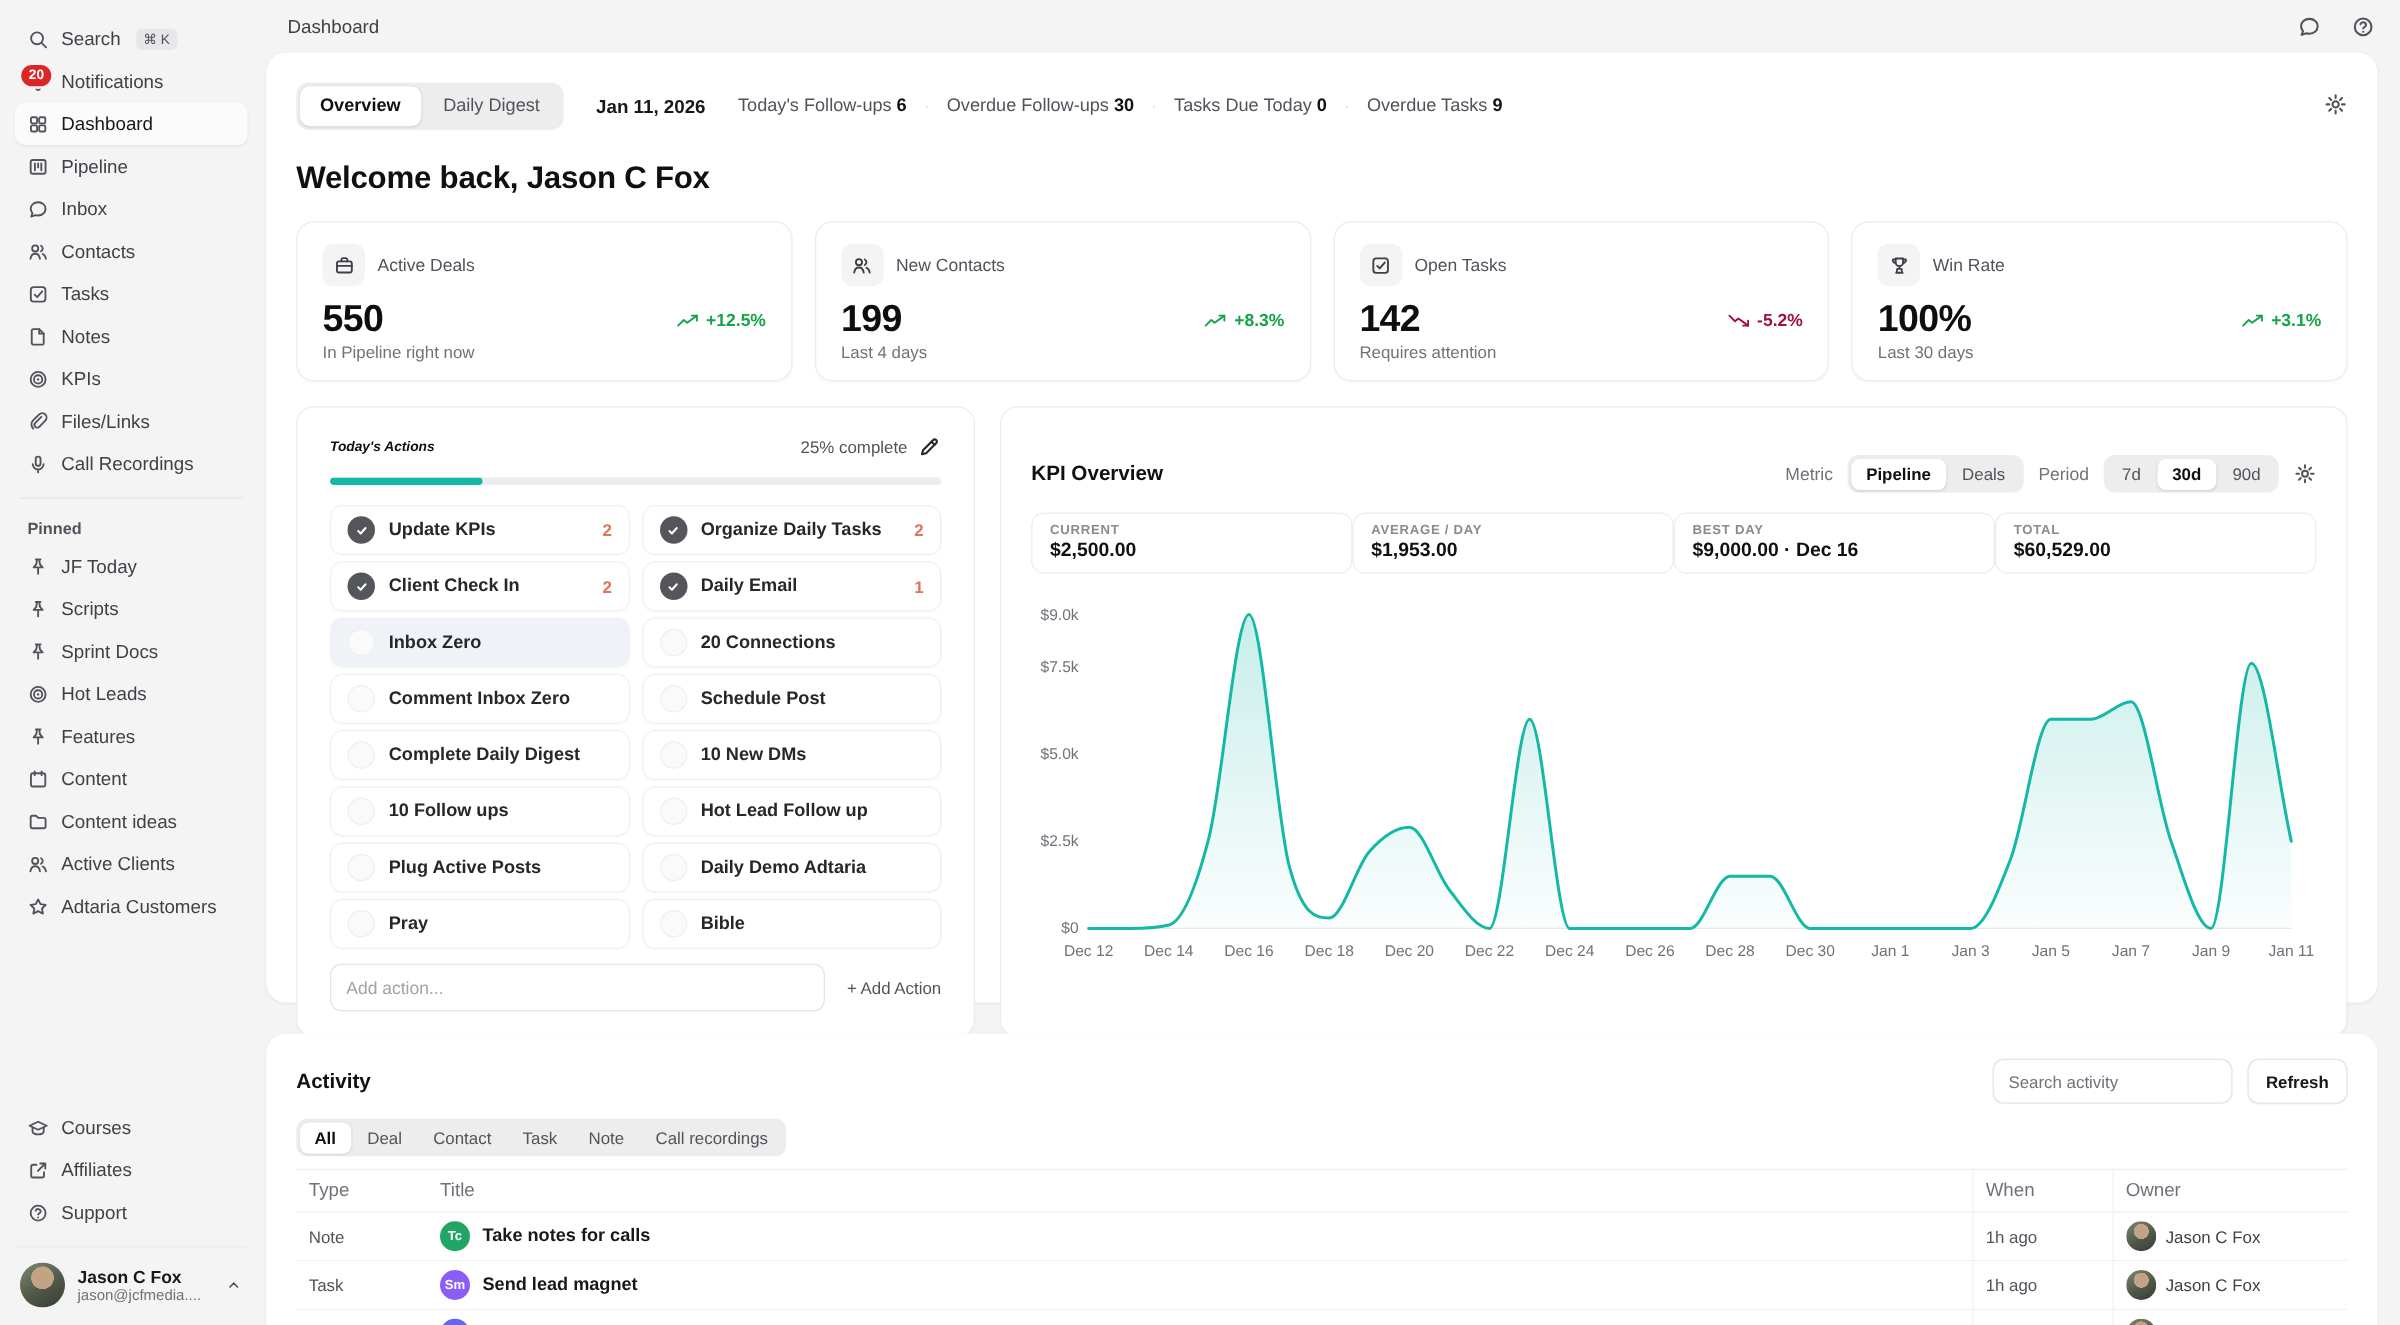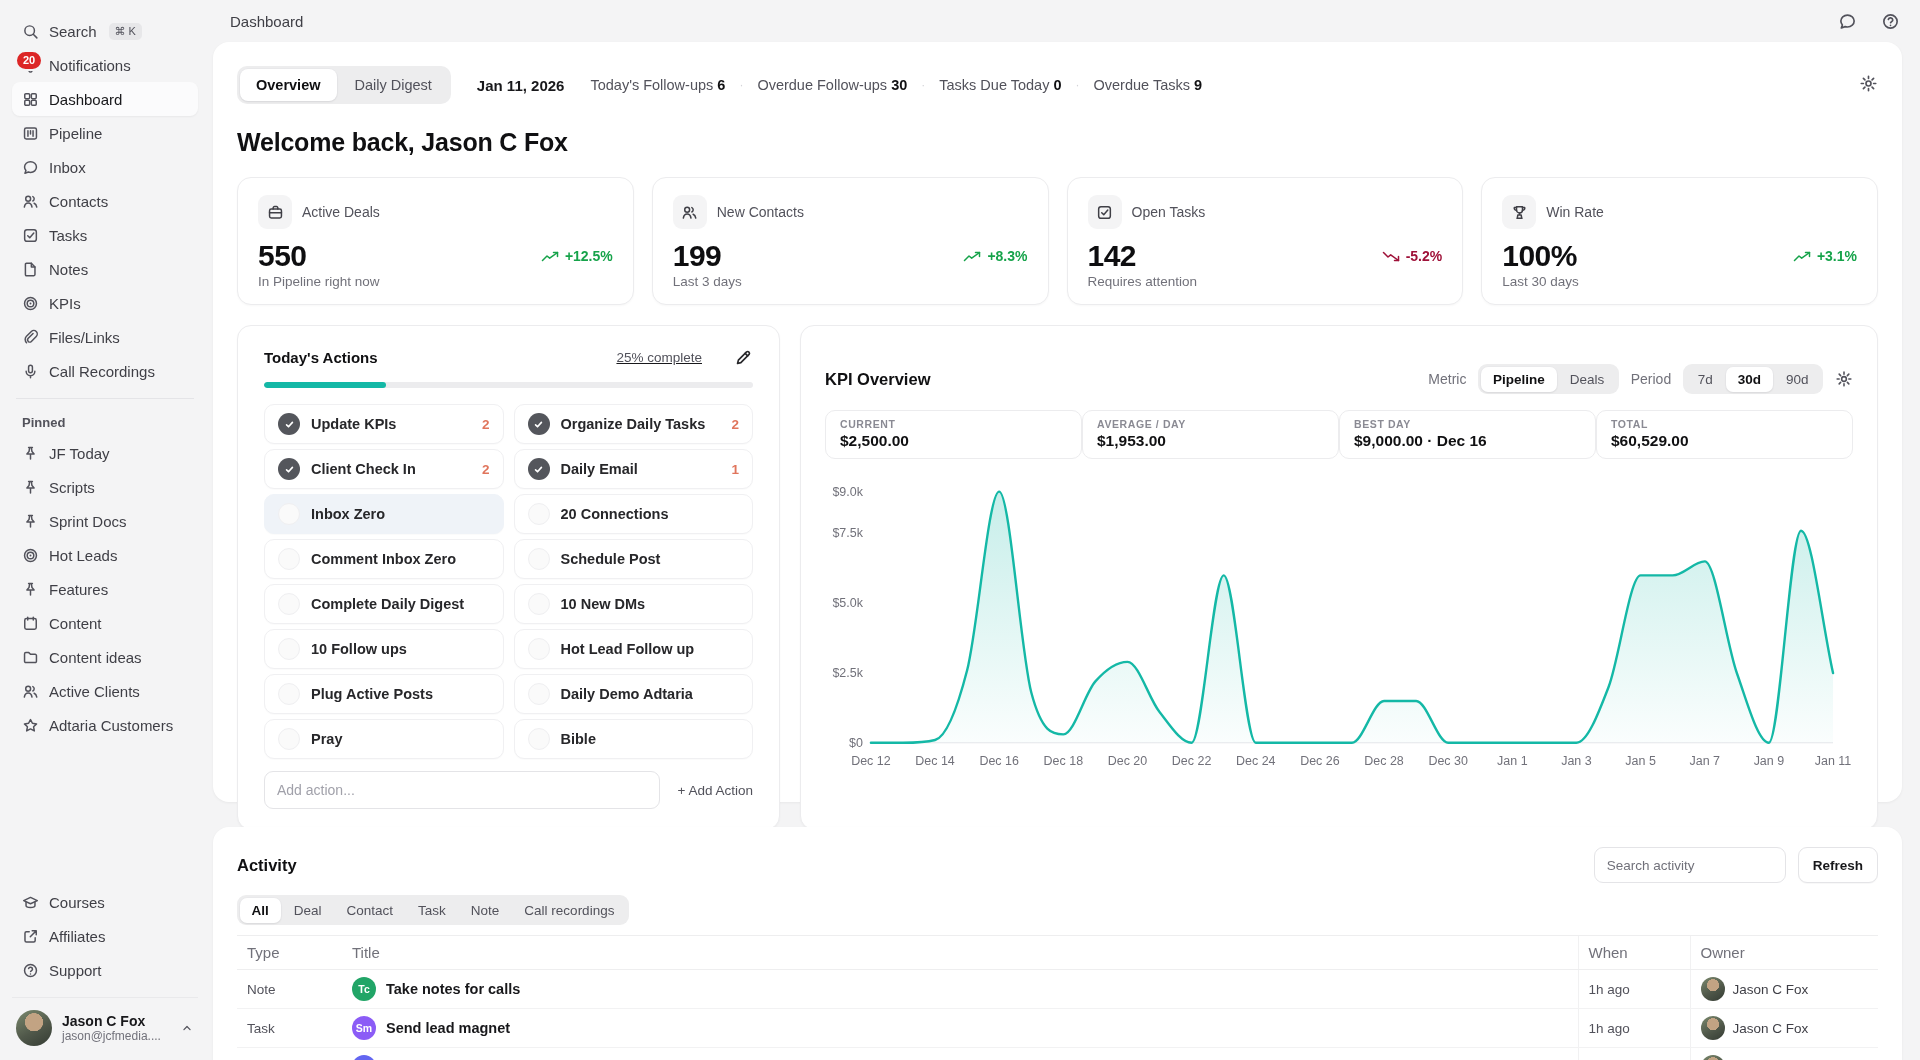--- a/index.html
+++ b/index.html
@@ -66,22 +66,22 @@
   .stat-trend .icn { width:18px; height:13px; }
   .trend-up { color:#16a34a; } .trend-down { color:#9f1239; }
   .stat-sub { font-size:13.5px; color:#71717a; margin-top:1px; }
 
   
   .mid-row { display:flex; gap:20px; margin-top:20px; height:505px; align-items:stretch; }
   .card { background:#fff; border:1px solid #ececee; border-radius:14px; box-shadow:0 1px 2px rgba(0,0,0,.03); }
 
   .actions-card { width:543px; flex:none; padding:22px 26px 20px; display:flex; flex-direction:column; }
   .actions-head { display:flex; align-items:center; justify-content:space-between; }
-  .actions-title { font-size:15px; font-weight:700; color:#101012; }
-  .progress-wrap { display:flex; align-items:center; gap:32px;text-decoration:underline; }
+  .actions-title { font-size:11px; font-weight:700; color:#101012;font-style:italic; }
+  .progress-wrap { display:flex; align-items:center; gap:8px; }
   .progress-label { font-size:13.5px; color:#52525b; }
   .pencil-btn { width:19px; height:19px; color:#27272a; cursor:pointer; }
   .progress-bar { height:6px; background:#ececee; border-radius:999px; margin:15px 0 16px; overflow:hidden; }
   .progress-fill { height:100%; background:#14b8a6; border-radius:999px; }
   .actions-grid { display:grid; grid-template-columns:1fr 1fr; gap:5px 10px; }
   .action-item { display:flex; align-items:center; gap:11px; height:40px; padding:0 13px; border:1px solid #f0f0f2; border-radius:10px; background:#fff; font-size:14.5px; font-weight:600; color:#27272a; box-shadow:0 1px 1px rgba(0,0,0,.02); cursor:pointer; }
   .action-item.highlight { background:#eff3f8; border-color:#eff3f8; }
   .check-c { width:22px; height:22px; border-radius:50%; flex:none; display:flex; align-items:center; justify-content:center; }
   .check-c.done { background:#54565c; }
   .check-c.done .icn { width:13px; height:13px; color:#fff; }
@@ -456,21 +456,21 @@
             <span class="stat-trend trend-up">
               <span class="icn">
                 <svg viewBox="0 0 18 12" fill="none" stroke="currentColor" stroke-width="1.5" stroke-linecap="round" stroke-linejoin="round">
                   <path d="M1.5 10 6 5.5l2.7 2.2L16.5 2"></path>
                   <path d="M12.5 2h4v4"></path>
                 </svg>
               </span>
               <span>+8.3%</span>
             </span>
           </div>
-          <div class="stat-sub">Last 3 days</div>
+          <div class="stat-sub">Last 4 days</div>
         </div>
         <div class="stat-card">
           <div class="stat-top">
             <span class="icon-chip">
               <span class="icn">
                 <svg viewBox="0 0 16 16" fill="none" stroke="currentColor" stroke-width="1.4" stroke-linecap="round" stroke-linejoin="round">
                   <rect x="2.5" y="2.5" width="11" height="11" rx="2.2"></rect>
                   <path d="M5.4 8.2l1.9 1.9 3.8-4.4"></path>
                 </svg>
               </span>

